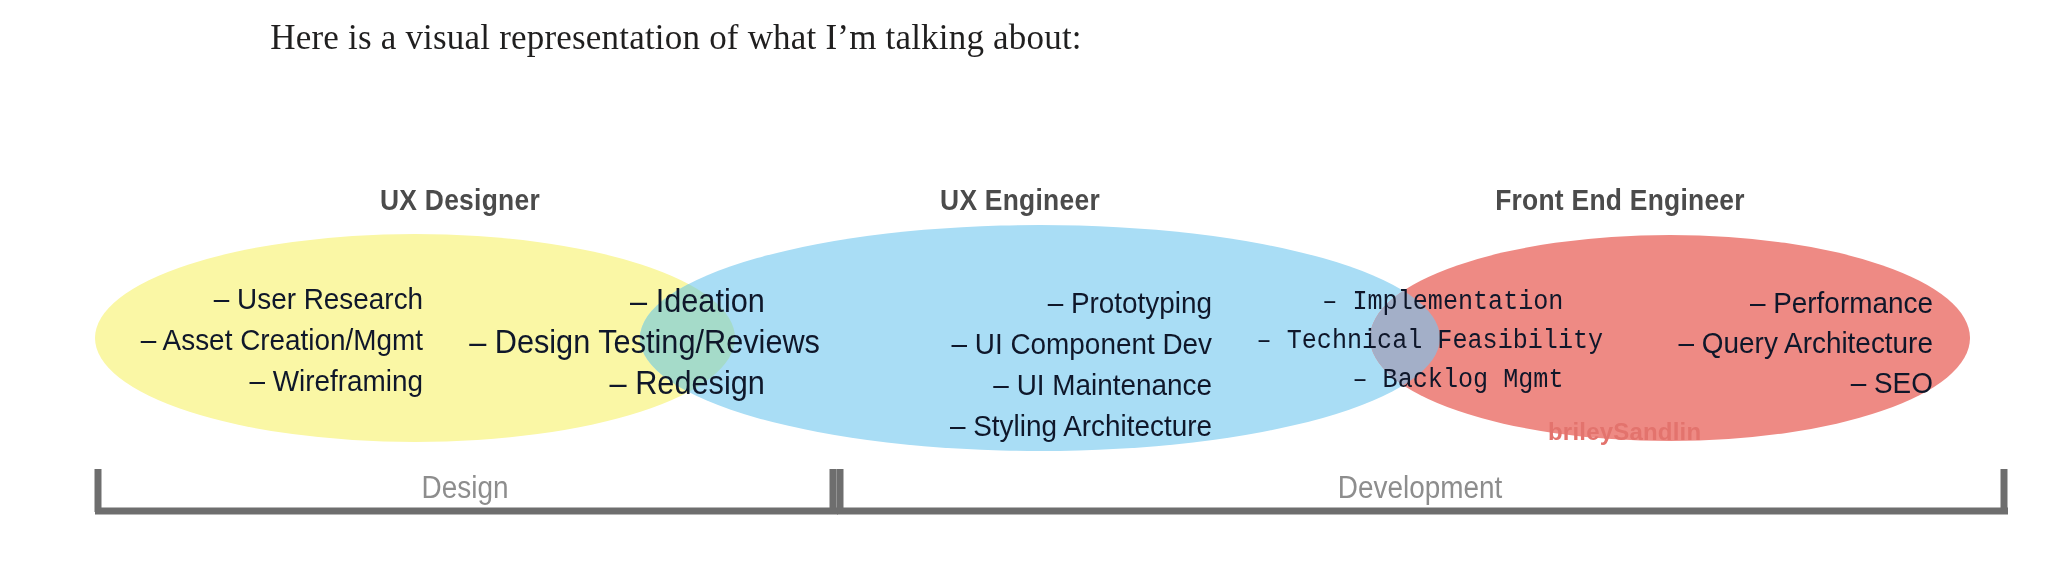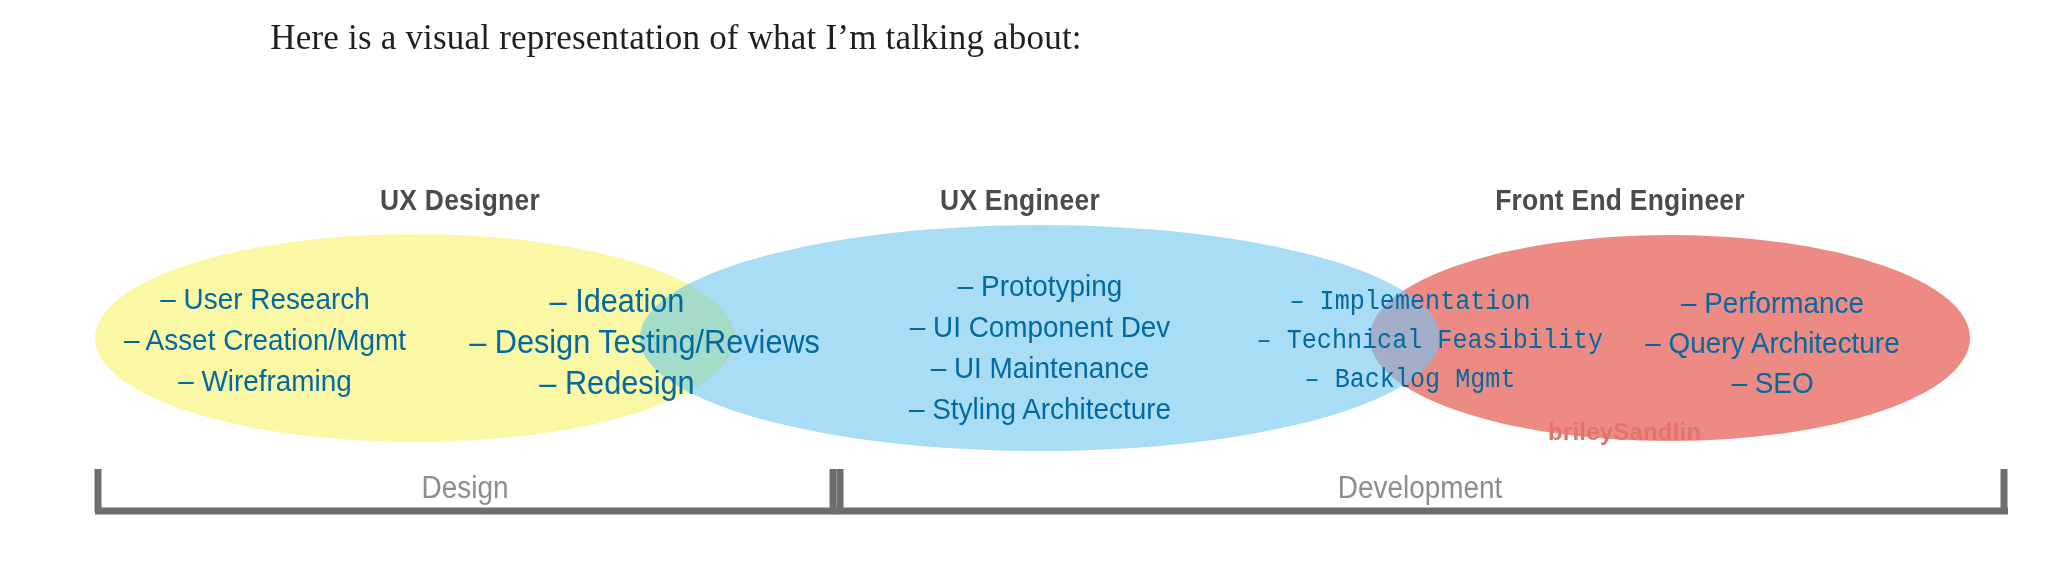--- a/index.html
+++ b/index.html
@@ -40,35 +40,35 @@
   #role-0{left:260px; top:183px; width:400px;}
   #role-1{left:820px; top:183px; width:400px;}
   #role-2{left:1420px; top:183px; width:400px;}
 
   
   #venn{position:absolute;left:0;top:225px;width:2048px;height:230px;}
 
   
   .items{
     position:absolute;
-    text-align:center;
-    color:#0369a1;
+    text-align:right;
+    color:#0f172a;
     font-family:"Liberation Sans", sans-serif;
     white-space:nowrap;
     pointer-events:none;
   }
   .items .line{
     display:block;
     transform:scaleX(.93);
     transform-origin:center center;
   }
 
   #items-yellow{left:95px; top:278px; width:340px; font-size:30px; line-height:41px;}
   #items-green {left:458px; top:280px; width:318px; font-size:33px; line-height:41px;}
-  #items-blue  {left:855px; top:265px; width:370px; font-size:30px; line-height:41px;}
+  #items-blue  {left:855px; top:282px; width:370px; font-size:30px; line-height:41px;}
   #items-purple{left:1245px; top:283px; width:330px; font-size:27px; line-height:39px;font-family:Liberation Mono, monospace;}
   #items-red   {left:1600px; top:283px; width:345px; font-size:30px; line-height:40px;}
 
   
   .watermark{
     position:absolute;
     left:1548px; top:418px;
     font-size:24px;
     font-weight:bold;
     color:#e3736d;

